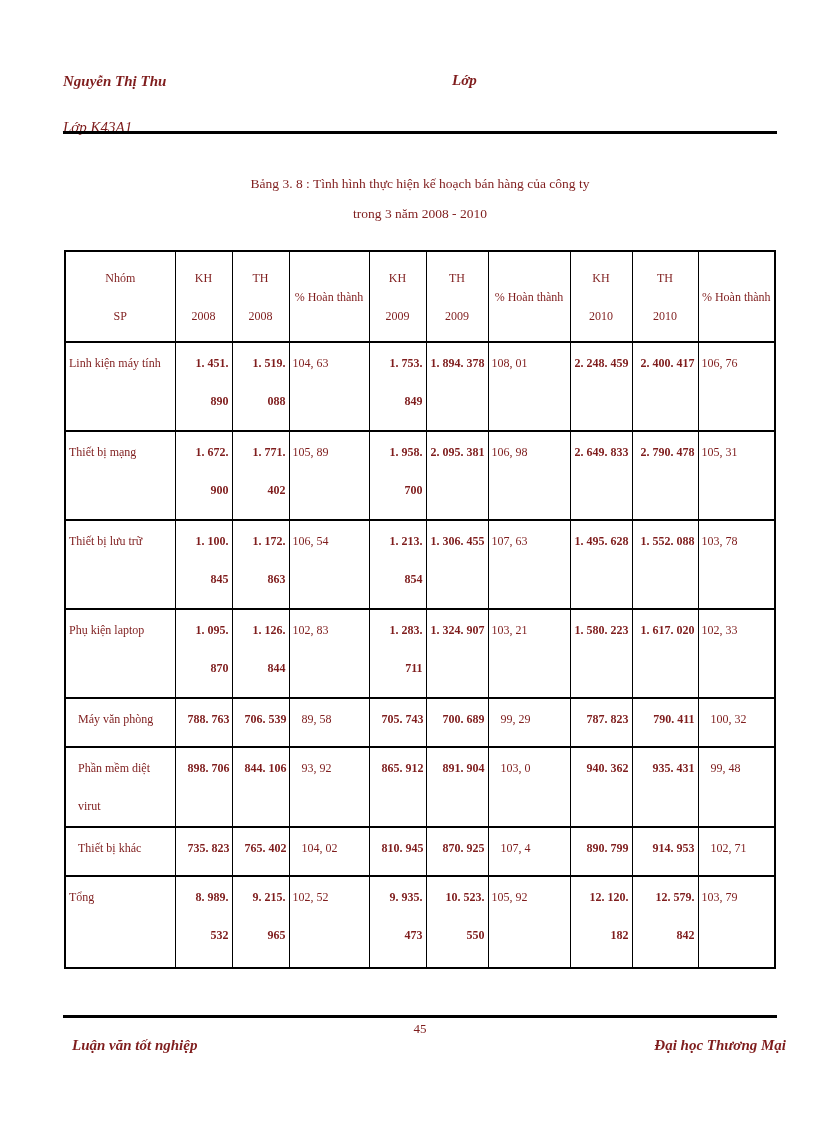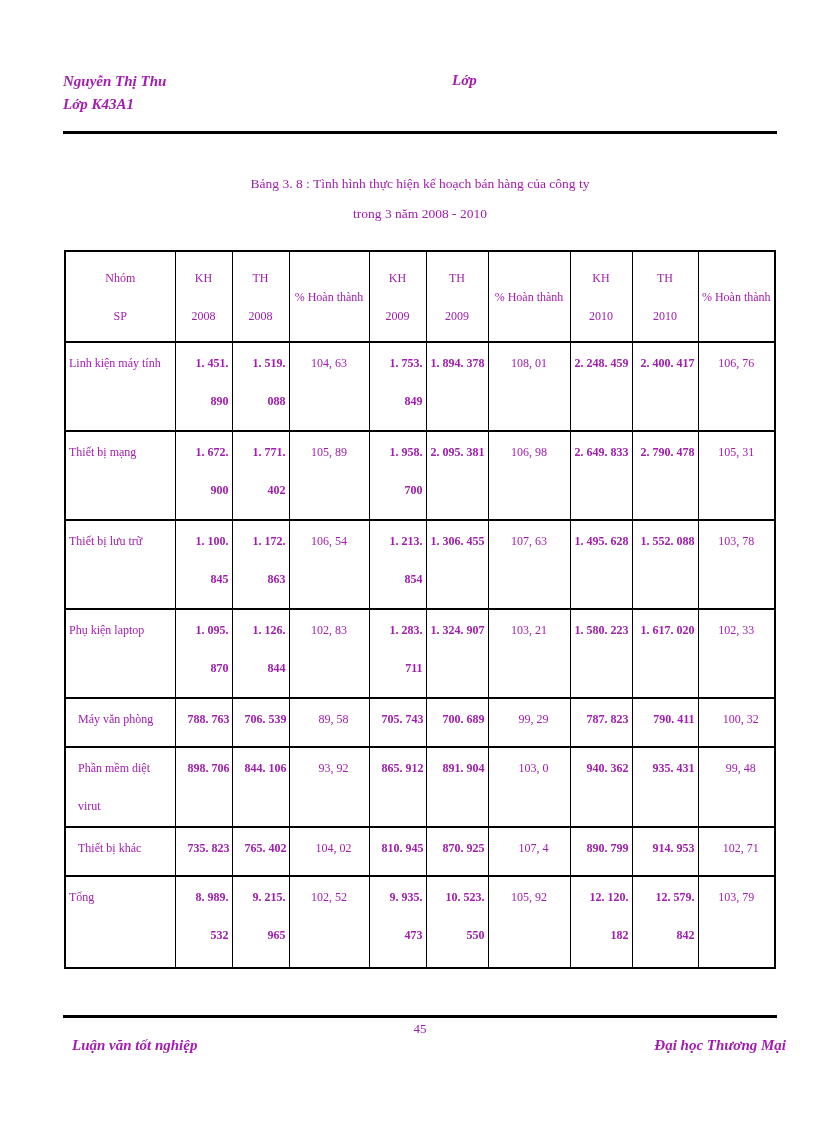--- a/index.html
+++ b/index.html
@@ -1,27 +1,27 @@
 <!DOCTYPE html>
 <html lang="vi"><head>
 <meta charset="utf-8">
 <style>
   html,body { margin:0; padding:0; background:#e8e8e8; }
   .page {
     position:relative; width:816px; height:1123px; margin:0 auto;
-    background:#ffffff; color:#a21caf;
+    background:#ffffff; color:#7f1d1d;
     font-family:"Liberation Serif","DejaVu Serif",serif;
     overflow:hidden;
   }
   
   .doc-header { position:absolute; left:63px; top:72px; width:714px; }
   .doc-header .row1 { position:relative; height:24px; }
   .author { font-weight:bold; font-style:italic; font-size:15px; }
   .hdr-center { position:absolute; left:377px; top:0; font-weight:bold; font-style:italic; font-size:15px;margin-left:12px; }
-  .class-line { font-weight:bold; font-style:italic; font-size:15px; margin-top:0; }
+  .class-line { font-weight:normal; font-style:italic; font-size:15px; margin-top:23px; }
   .rule { position:absolute; left:63px; width:714px; height:3px; background:#000; }
   .header-rule { top:131px; }
   
   .caption { position:absolute; left:63px; top:176px; width:714px; text-align:center; font-size:13.5px; }
   .caption .line2 { margin-top:14px; }
   
   table.sales {
     position:absolute; left:64px; top:250px; width:710px;
     border-collapse:collapse; table-layout:fixed;
     border:2px solid #000;
@@ -30,21 +30,21 @@
     border:1px solid #000; border-top-width:2px; border-bottom-width:2px;
     padding:1px 3px; overflow:hidden;
   }
   table.sales th {
     font-weight:normal; font-size:12px; text-align:center;
     vertical-align:middle; white-space:pre-line; line-height:38px; height:87px;
   }
   table.sales td { font-size:12px; vertical-align:top; line-height:38px; }
   td.label { text-align:left; }
   td.num   { text-align:right; white-space:pre;font-weight:bold; }
-  td.pct   { text-align:center; white-space:nowrap;margin-left:28px; }
+  td.pct   { white-space:nowrap;margin-left:28px; }
   tr.r-tall  td { height:85px; }
   tr.r-short td { height:45px;padding-left:12px; }
   tr.r-total td { height:88px; }
   col.c1{width:110px} col.c2{width:57px} col.c3{width:57px} col.c4{width:80px}
   col.c5{width:57px} col.c6{width:62px} col.c7{width:82px} col.c8{width:62px}
   col.c9{width:66px} col.c10{width:77px}
   
   .footer-rule { top:1015px; }
   .page-number { position:absolute; left:63px; top:1021px; width:714px; text-align:center; font-size:13px; }
   .doc-footer {

